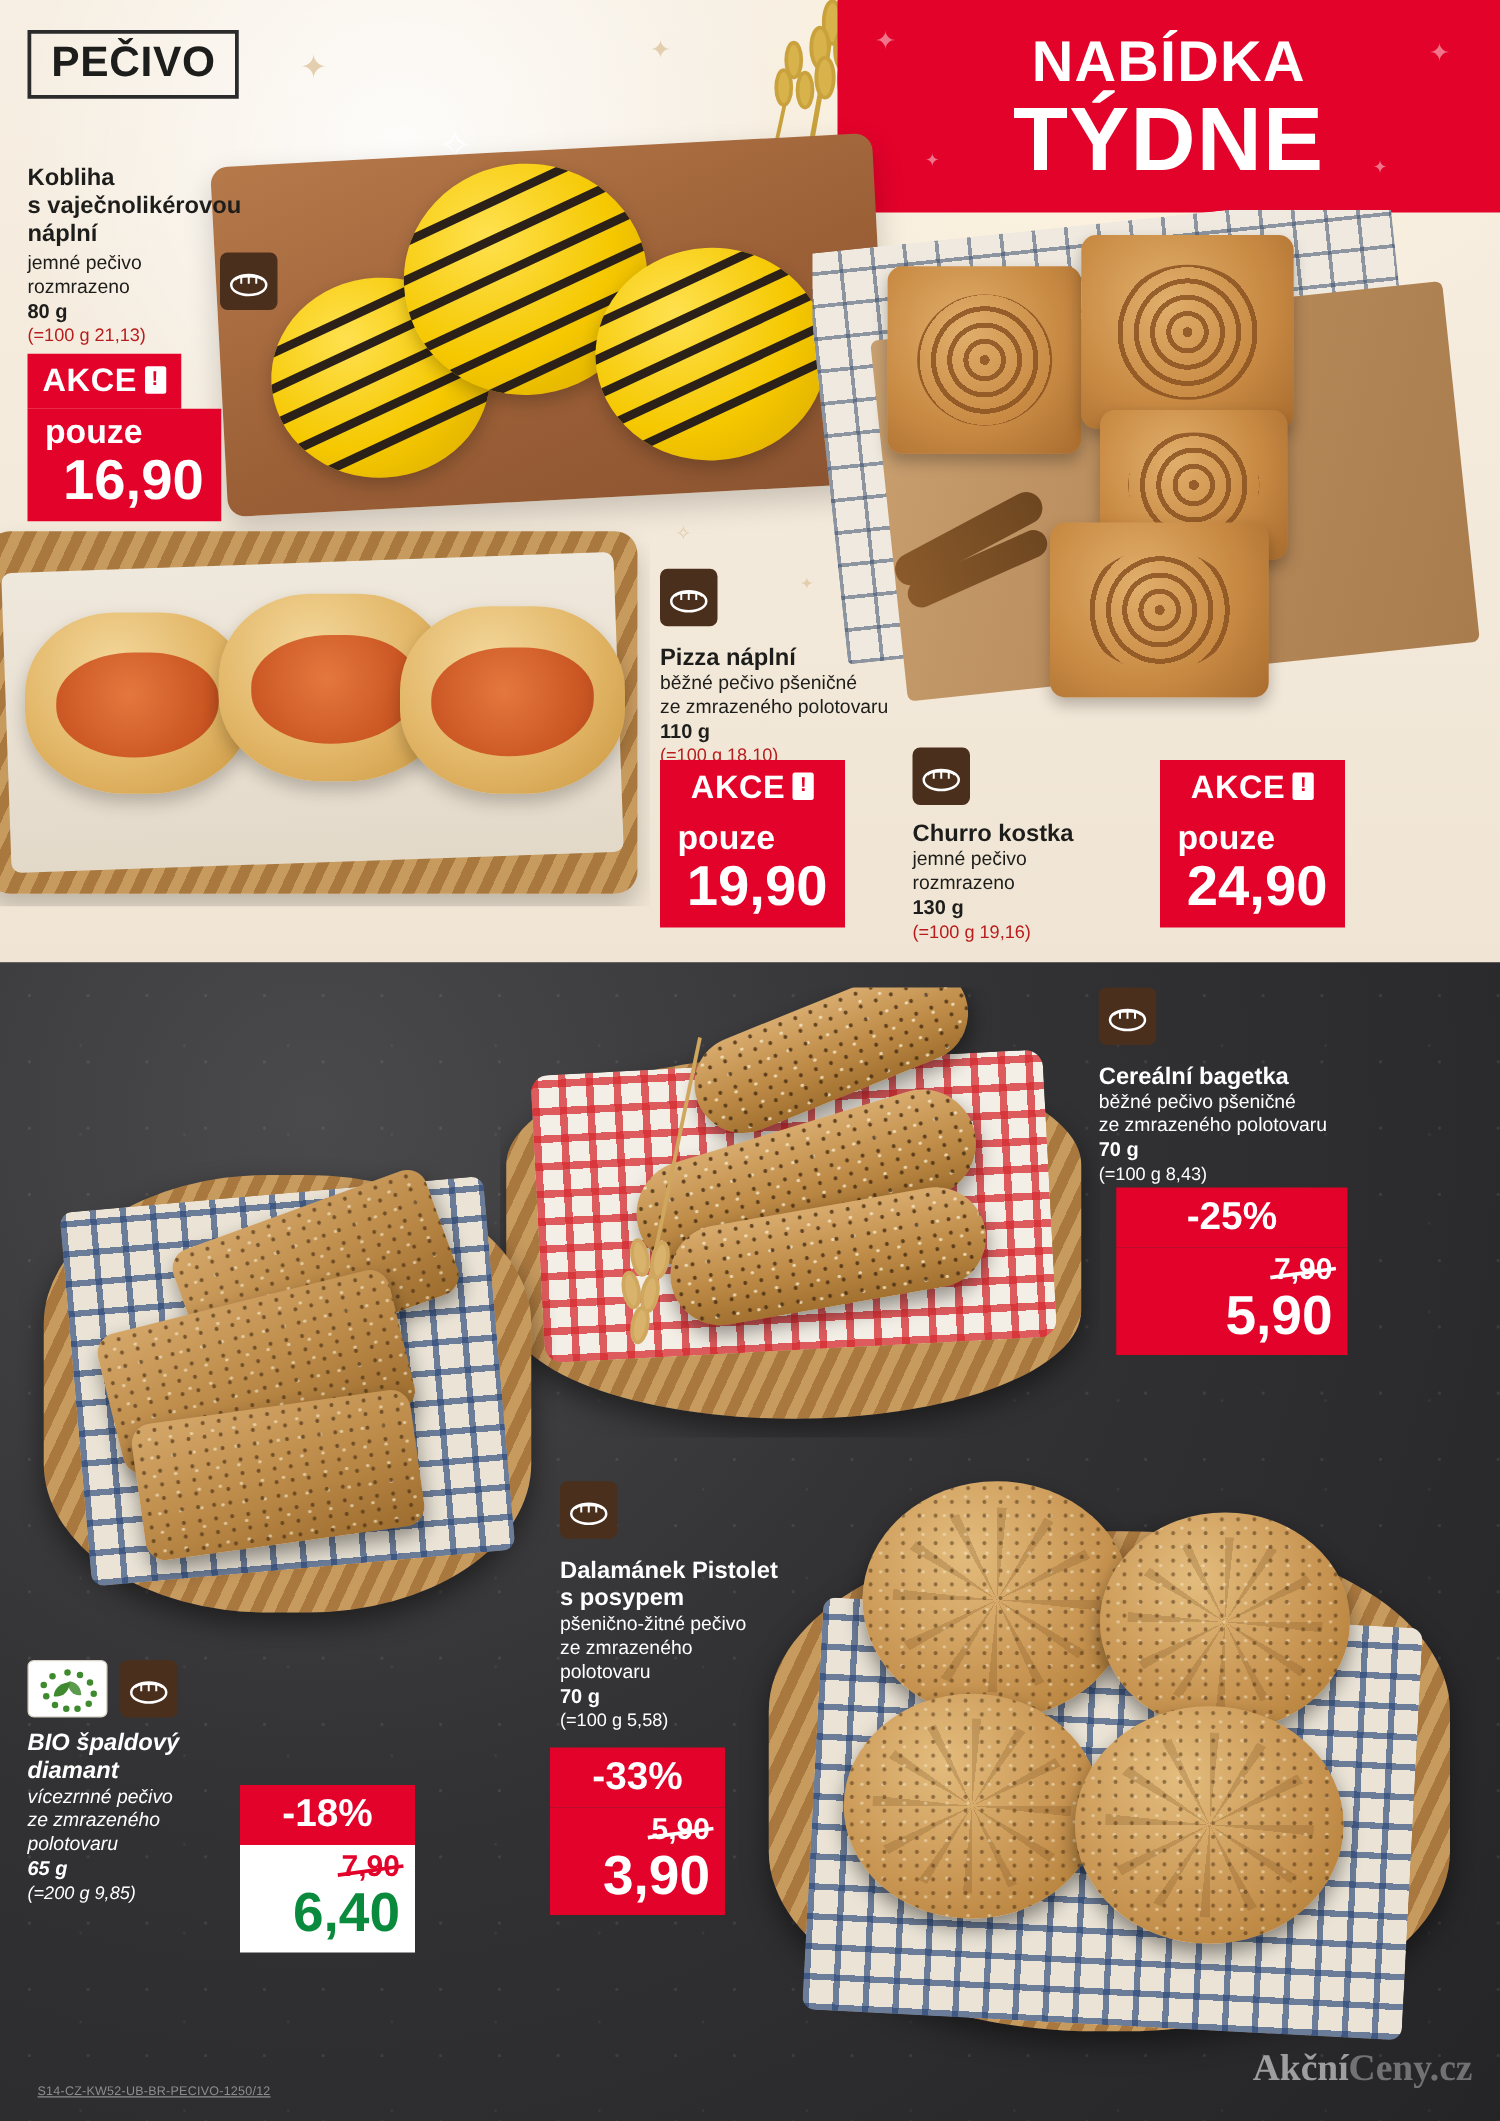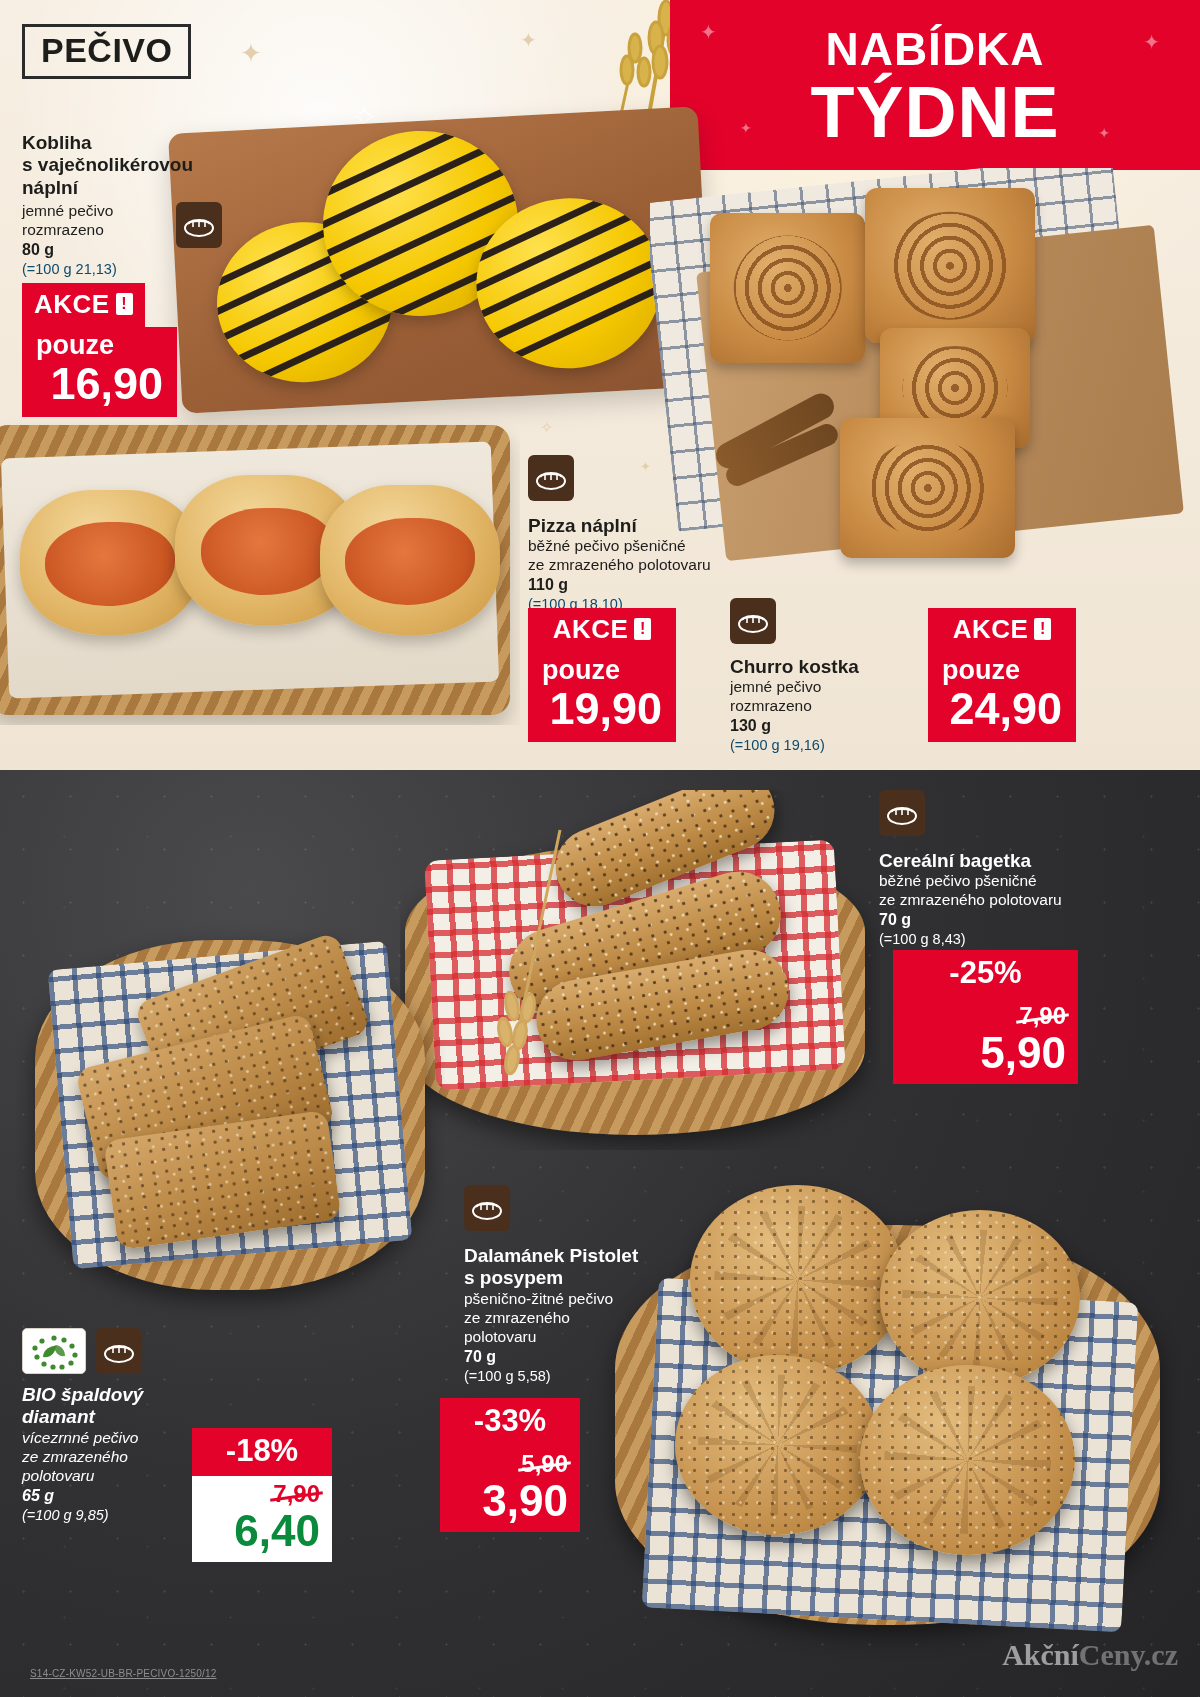--- a/index.html
+++ b/index.html
@@ -84,21 +84,21 @@
     background: #e3022a; color:#fff;
     font-size: 25px; font-weight: 700;
     padding: 7px 16px 8px 16px;
     letter-spacing: .3px;
   }
 
   
   .ptitle { font-size: 19px; font-weight: 700; color:#1d1d1b; line-height: 1.18; }
   .pdesc  { font-size: 15.5px; color:#1d1d1b; line-height: 1.22; }
   .pbold  { font-size: 16px; font-weight: 700; color:#1d1d1b; line-height: 1.25; }
-  .psmall { font-size: 14.5px; color:#0c4a6e; line-height: 1.25; }
+  .psmall { font-size: 14.5px; color:#b91c1c; line-height: 1.25; }
   .dark .ptitle, .dark .pdesc, .dark .pbold, .dark .psmall { color:#ffffff; }
 
   
   .icon-bread {
     width: 46px; height: 46px; border-radius: 6px;
     background: #4b2f1d; position: relative; display:inline-block;
   }
   .icon-bread svg { position:absolute; left:7px; top:8px; }
   .icon-bio {
     width: 64px; height: 46px; border-radius: 5px;
@@ -563,21 +563,21 @@
             <path d="M10 11v6M16 10v7M22 11v6" stroke="#fff" stroke-width="1.6"></path>
           </svg>
       </div>
     </div>
     <div class="ptitle" style="margin-top:10px;">BIO špaldový</div>
     <div class="ptitle">diamant</div>
     <div class="pdesc">vícezrnné pečivo</div>
     <div class="pdesc">ze zmrazeného</div>
     <div class="pdesc">polotovaru</div>
     <div class="pbold">65 g</div>
-    <div class="psmall">(=100 g 9,85)</div>
+    <div class="psmall">(=200 g 9,85)</div>
   </div>
 
   <div style="position:absolute;left:192px;top:1428px;width:140px;border-radius:10px;">
     <div class="disc-badge">-18%</div>
     <div class="white-price">
       <div class="old">7,90</div>
       <div class="new">6,40</div>
     </div>
   </div>
 
@@ -595,21 +595,21 @@
     <div class="rr" style="left:85px;top:215px;width:205px;height:180px;">
         <div class="cross"></div>
         <div class="seeds" style="opacity:.65;"></div>
       </div>
     <div class="rr" style="left:270px;top:225px;width:215px;height:190px;">
         <div class="cross"></div>
         <div class="seeds" style="opacity:.65;"></div>
       </div>
   </div>
 
-  <div class="dark" style="position:absolute;left:464px;top:1185px;width:190px;">
+  <div class="dark" style="position:absolute;left:448px;top:1185px;width:190px;">
     <div class="icon-bread">
       <svg width="32" height="30" viewBox="0 0 32 30">
           <ellipse cx="16" cy="18" rx="14" ry="8" fill="none" stroke="#fff" stroke-width="2"></ellipse>
           <path d="M5 14c2-4 20-4 22 0" fill="none" stroke="#fff" stroke-width="2"></path>
           <path d="M10 11v6M16 10v7M22 11v6" stroke="#fff" stroke-width="1.6"></path>
         </svg>
     </div>
     <div class="ptitle" style="margin-top:10px;">Dalamánek Pistolet</div>
     <div class="ptitle">s posypem</div>
     <div class="pdesc">pšenično-žitné pečivo</div>

